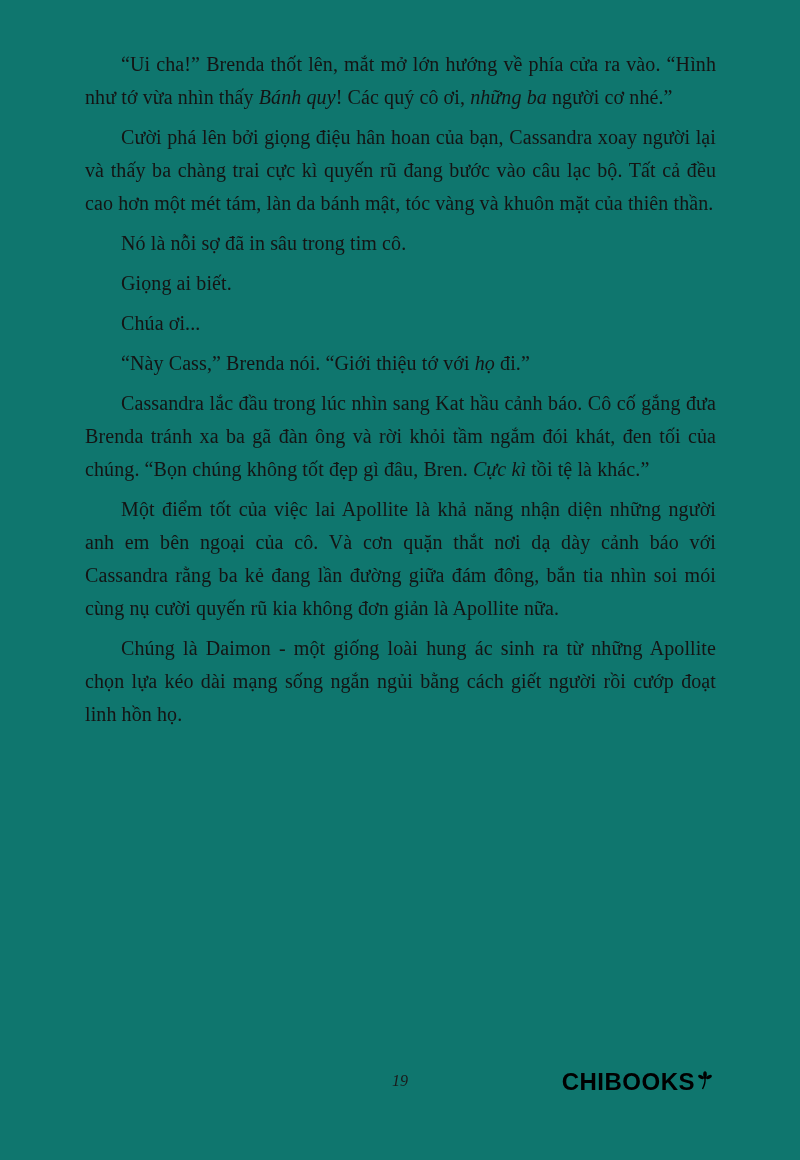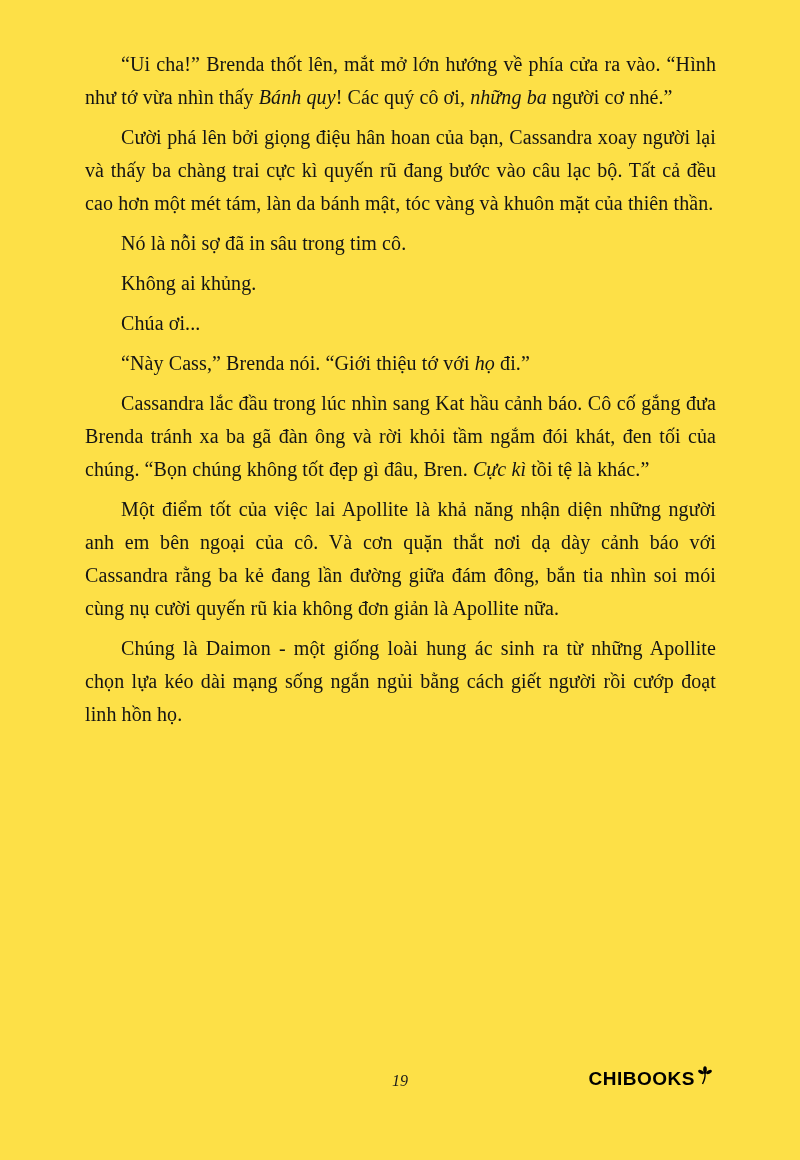--- a/index.html
+++ b/index.html
@@ -5,21 +5,21 @@
   html, body {
     margin: 0;
     padding: 0;
     background: #e8e8e8;
   }
   .page {
     position: relative;
     width: 800px;
     height: 1160px;
     margin: 0 auto;
-    background: #fde047;
+    background: #0f766e;
     overflow: hidden;
     font-family: "Liberation Serif", "DejaVu Serif", serif;
     color: #141414;
   }
   .page-body {
     position: absolute;
     top: 48px;
     left: 85px;
     right: 84px;
     text-align: justify;
@@ -50,40 +50,40 @@
     font-style: italic;
   }
   .publisher-logo {
     position: absolute;
     right: 86px;
     top: -4px;
     display: flex;
     align-items: center;
     font-family: "Liberation Sans", sans-serif;
     font-weight: 700;
-    font-size: 19px;
+    font-size: 24px;
     letter-spacing: 0.5px;
     color: #000;
   }
   .publisher-logo svg {
     margin-left: 1px;
     margin-top: -6px;
   }
 </style>
 </head>
 <body>
 
 <div class="page">
 
   <div class="page-body">
 
   <p class="para"><span>“Ui cha!” Brenda thốt lên, mắt mở lớn hướng về phía cửa ra vào. “Hình như tớ vừa nhìn thấy </span><span class="italic">Bánh quy</span><span>! Các quý cô ơi, </span><span class="italic">những ba</span><span> người cơ nhé.”</span></p>
       <p class="para"><span>Cười phá lên bởi giọng điệu hân hoan của bạn, Cassandra xoay người lại và thấy ba chàng trai cực kì quyến rũ đang bước vào câu lạc bộ. Tất cả đều cao hơn một mét tám, làn da bánh mật, tóc vàng và khuôn mặt của thiên thần.</span></p>
       <p class="para"><span>Nó là nỗi sợ đã in sâu trong tim cô.</span></p>
-      <p class="para"><span>Không ai khủng.</span></p>
+      <p class="para"><span>Giọng ai biết.</span></p>
       <p class="para"><span>Chúa ơi...</span></p>
       <p class="para"><span>“Này Cass,” Brenda nói. “Giới thiệu tớ với </span><span class="italic">họ</span><span> đi.”</span></p>
       <p class="para"><span>Cassandra lắc đầu trong lúc nhìn sang Kat hầu cảnh báo. Cô cố gắng đưa Brenda tránh xa ba gã đàn ông và rời khỏi tầm ngắm đói khát, đen tối của chúng. “Bọn chúng không tốt đẹp gì đâu, Bren. </span><span class="italic">Cực kì</span><span> tồi tệ là khác.”</span></p>
       <p class="para"><span>Một điểm tốt của việc lai Apollite là khả năng nhận diện những người anh em bên ngoại của cô. Và cơn quặn thắt nơi dạ dày cảnh báo với Cassandra rằng ba kẻ đang lần đường giữa đám đông, bắn tia nhìn soi mói cùng nụ cười quyến rũ kia không đơn giản là Apollite nữa.</span></p>
       <p class="para"><span>Chúng là Daimon - một giống loài hung ác sinh ra từ những Apollite chọn lựa kéo dài mạng sống ngắn ngủi bằng cách giết người rồi cướp đoạt linh hồn họ.</span></p>
     </div>
 
   <div class="footer">
     <div class="page-number">19</div>
     <div class="publisher-logo">

